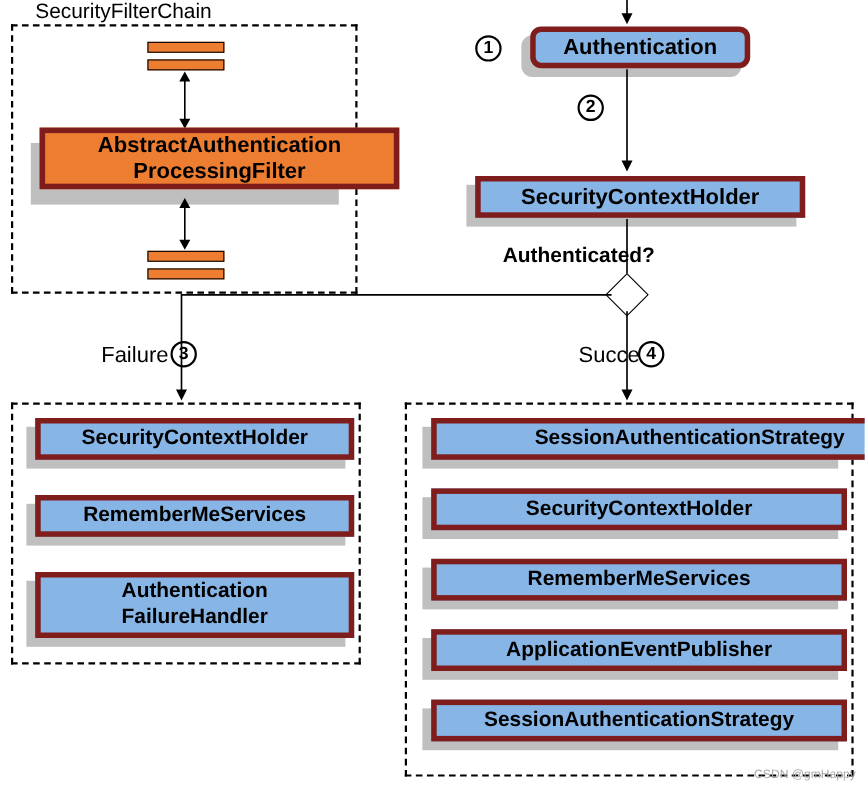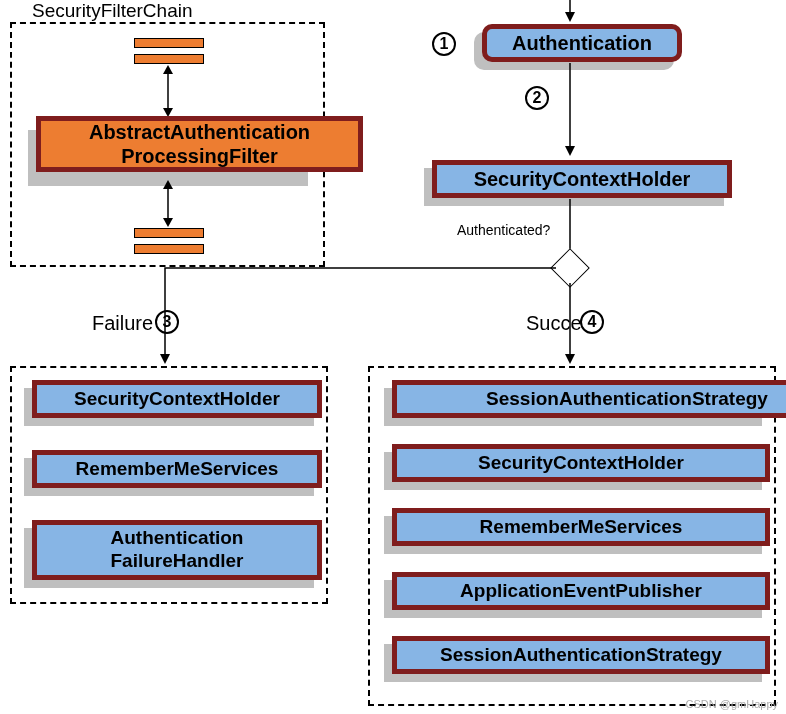--- a/index.html
+++ b/index.html
@@ -119,21 +119,21 @@
 <div class="circle-num" style="left:525px; top:86px;">2</div>
 
 <svg class="arrow" style="left:562px; top:63px; width:20px; height:95px;">
   <line x1="8" y1="0" x2="8" y2="85" stroke="#000" stroke-width="1.5"></line>
   <polygon points="8,93 3,83 13,83" fill="#000"></polygon>
 </svg>
 
 <div class="shadow" style="left:424px; top:168px; width:300px; height:38px;"></div>
 <div class="box blue" style="left:432px; top:160px; width:300px; height:38px; font-size:20px; font-weight:bold;">SecurityContextHolder</div>
 
-<div class="label" style="left:437px; top:222px; font-size:14px;">Authenticated?</div>
+<div class="label" style="left:437px; top:222px; font-size:19px;font-weight:bold;">Authenticated?</div>
 
 <svg class="arrow" style="left:562px; top:199px; width:20px; height:55px;">
   <line x1="8" y1="0" x2="8" y2="55" stroke="#000" stroke-width="1.5"></line>
 </svg>
 
 <div class="diamond" style="left:556px; top:254px;"></div>
 
 <div class="label" style="left:72px; top:312px;text-align:right;">Failure</div>
 <div class="circle-num" style="left:155px; top:310px;">3</div>
 

